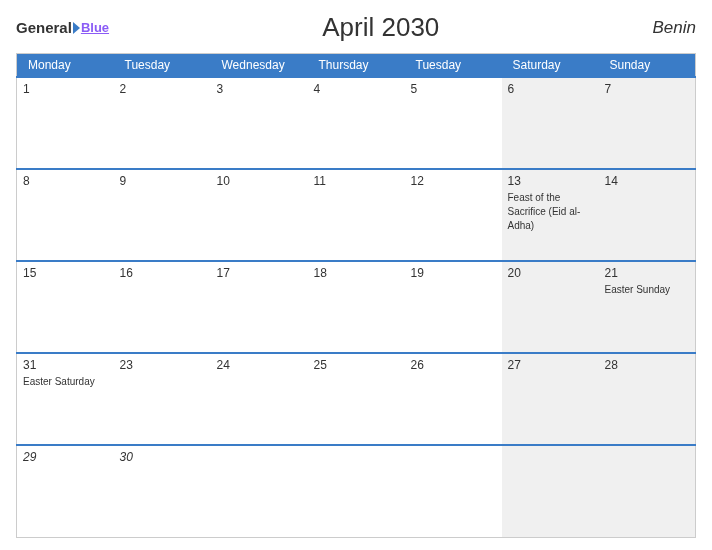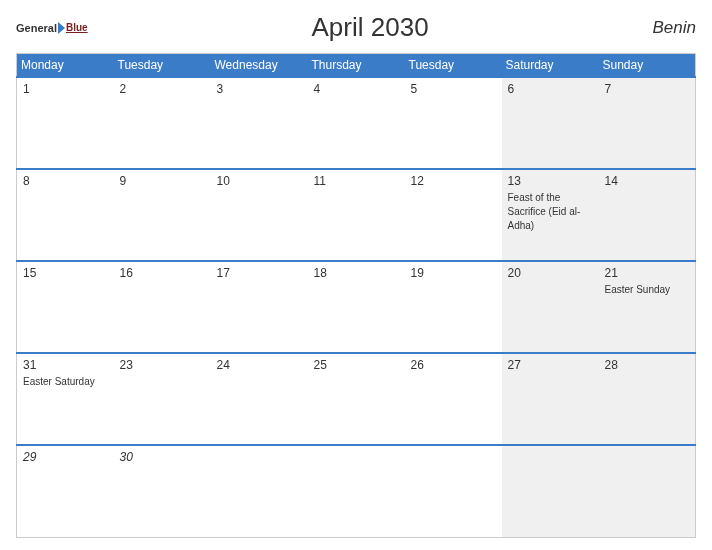--- a/index.html
+++ b/index.html
@@ -26,26 +26,26 @@
     .logo {
       display: flex;
       align-items: center;
       font-size: 13px;
       font-weight: bold;
       color: #333;
     }
     .logo-general {
       color: #333;
       font-weight: bold;
-      font-size: 11px;
+      font-size: 15px;
     }
     .logo-blue {
-      color: #7f1d1d;
+      color: #8b5cf6;
       font-weight: bold;
-      font-size: 10px;
+      font-size: 13px;
       text-decoration: underline;
     }
     .logo-triangle {
       width: 0;
       height: 0;
       border-left: 7px solid #3a7cc7;
       border-top: 6px solid transparent;
       border-bottom: 6px solid transparent;
       margin: 0 1px;
       display: inline-block;
@@ -67,21 +67,21 @@
       border: 1px solid #ccc;
       border-collapse: collapse;
       width: 100%;
       table-layout: fixed;
     }
     .calendar thead tr th {
       background-color: #3a7cc7;
       color: #fff;
       font-size: 12px;
       font-weight: normal;
-      padding: 4px 4px;
+      padding: 4px 11px;
       text-align: left;
       border: none;
     }
     .calendar tbody tr {
       border-top: 2px solid #3a7cc7;
     }
     .calendar tbody tr td {
       vertical-align: top;
       padding: 4px 6px;
       font-size: 12px;

